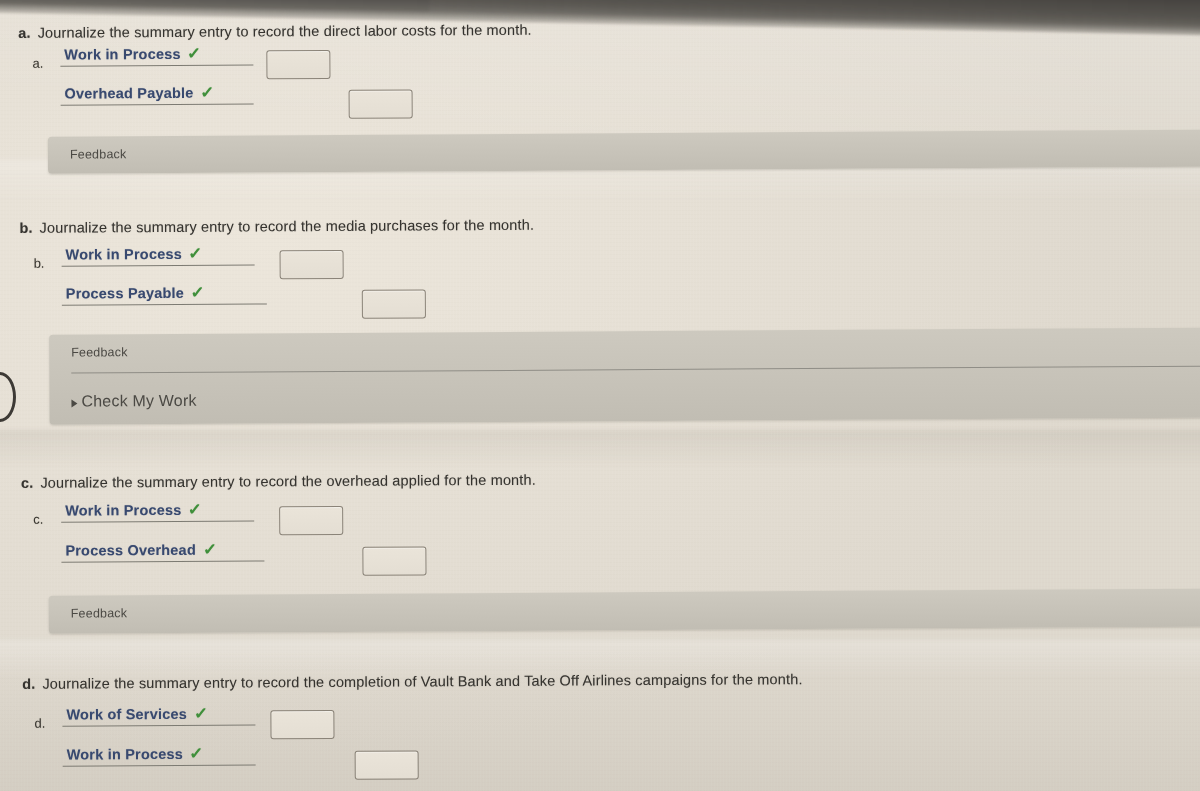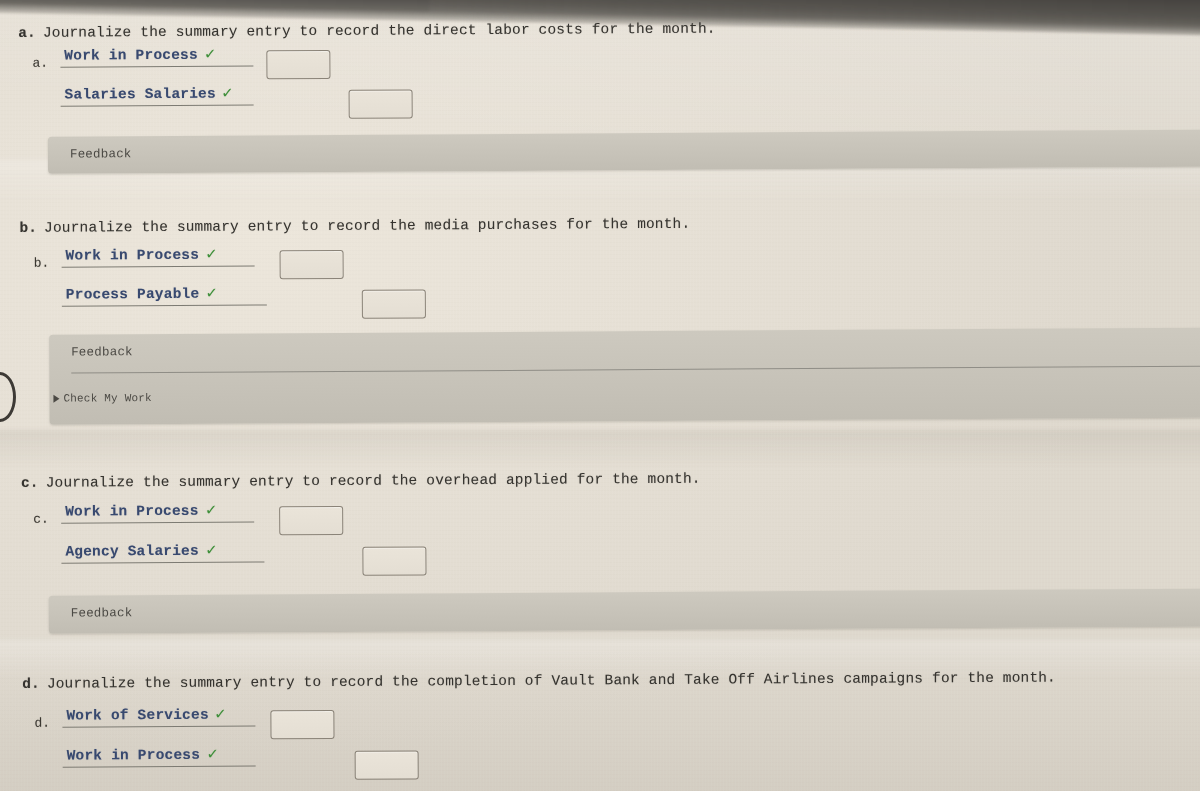--- a/index.html
+++ b/index.html
@@ -5,21 +5,21 @@
   html, body {
     margin: 0;
     padding: 0;
     background: #cfcabf;
   }
   #page {
     position: relative;
     width: 1200px;
     height: 791px;
     overflow: hidden;
-    font-family: Liberation Mono, monospace;
+    font-family: Liberation Sans, sans-serif;
     background: #bef264;
   }
 
   
   .bg-base {
     position: absolute;
     inset: 0;
     background:
       radial-gradient(ellipse 900px 520px at 22% 30%, #ece6db 0%, #e6e0d5 45%, #ded8cd 100%),
       linear-gradient(100deg, #e9e3d8 0%, #e4ded3 40%, #ded7cb 72%, #dcd5c9 100%);
@@ -162,23 +162,23 @@
   }
   .fb-rule {
     position: absolute;
     left: 22px;
     right: 0;
     height: 0;
     border-top: 1px solid #8f8d86;
   }
   .cmw {
     position: absolute;
-    left: 4px;
+    left: 22px;
     color: #4b4944;
-    font-size: 11px;
+    font-size: 16px;
     letter-spacing: 0.2px;
     white-space: nowrap;
   }
   .cmw .tri {
     display: inline-block;
     width: 0; height: 0;
     border-left: 6px solid #4b4944;
     border-top: 4px solid transparent;
     border-bottom: 4px solid transparent;
     margin-right: 4px;
@@ -220,21 +220,21 @@
       </div>
 
       <div class="entry-label" style="left:32px; top:56px;">a.</div>
 
       <div class="acct-line" style="left:60px; top:45px; width:186px;">
         <span class="acct-name">Work in Process</span><span class="check">✓</span>
       </div>
       <div class="amt-box" style="left:266px; top:52px;"></div>
 
       <div class="acct-line" style="left:60px; top:84px; width:186px;">
-        <span class="acct-name">Salaries Salaries</span><span class="check">✓</span>
+        <span class="acct-name">Overhead Payable</span><span class="check">✓</span>
       </div>
       <div class="amt-box" style="left:348px; top:92px;"></div>
 
       <div class="feedback-bar" style="left:47px; top:137px; width:1180px; height:37px;">
         <span class="fb-label">Feedback</span>
       </div>
     </div>
 
     <div class="block">
       <div class="prompt" style="left:18px; top:220px;">
@@ -266,21 +266,21 @@
       </div>
 
       <div class="entry-label" style="left:30px; top:512px;">c.</div>
 
       <div class="acct-line" style="left:58px; top:501px; width:186px;">
         <span class="acct-name">Work in Process</span><span class="check">✓</span>
       </div>
       <div class="amt-box" style="left:276px; top:508px;"></div>
 
       <div class="acct-line" style="left:58px; top:541px; width:196px;">
-        <span class="acct-name">Agency Salaries</span><span class="check">✓</span>
+        <span class="acct-name">Process Overhead</span><span class="check">✓</span>
       </div>
       <div class="amt-box" style="left:359px; top:549px;"></div>
 
       <div class="feedback-bar" style="left:45px; top:596px; width:1180px; height:38px;">
         <span class="fb-label">Feedback</span>
       </div>
     </div>
 
     <div class="block">
       <div class="prompt" style="left:18px; top:676px;">

